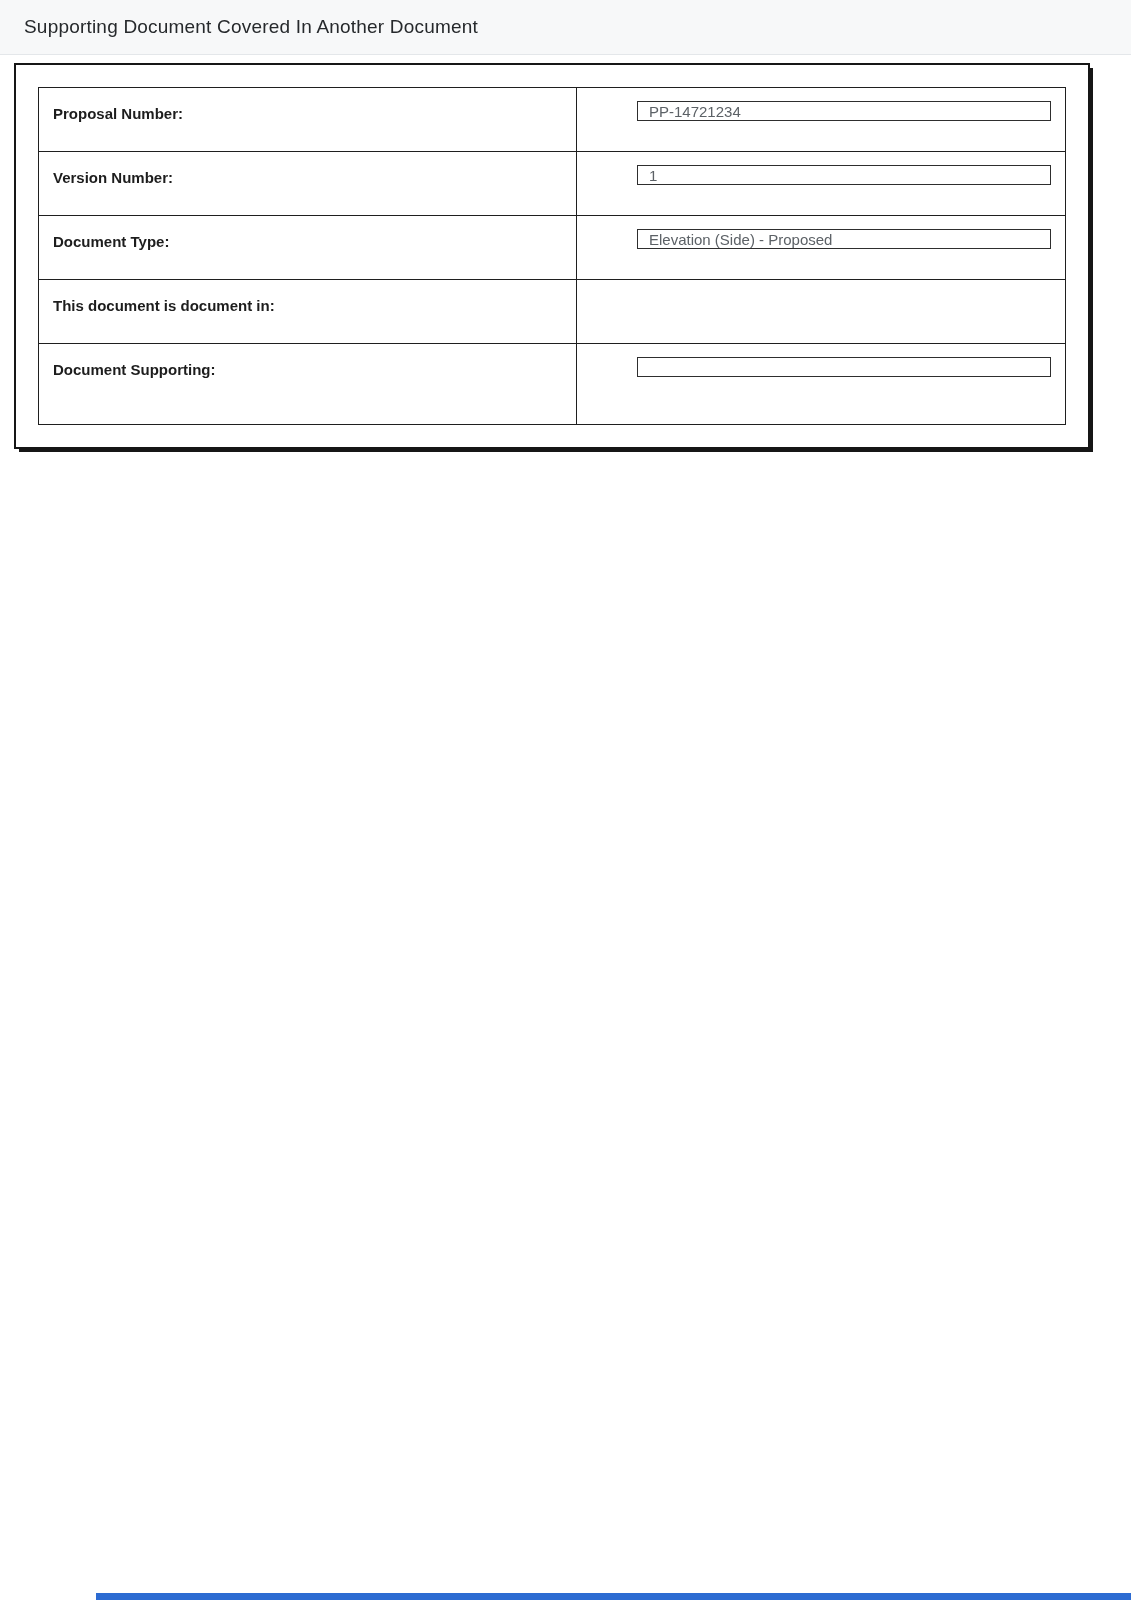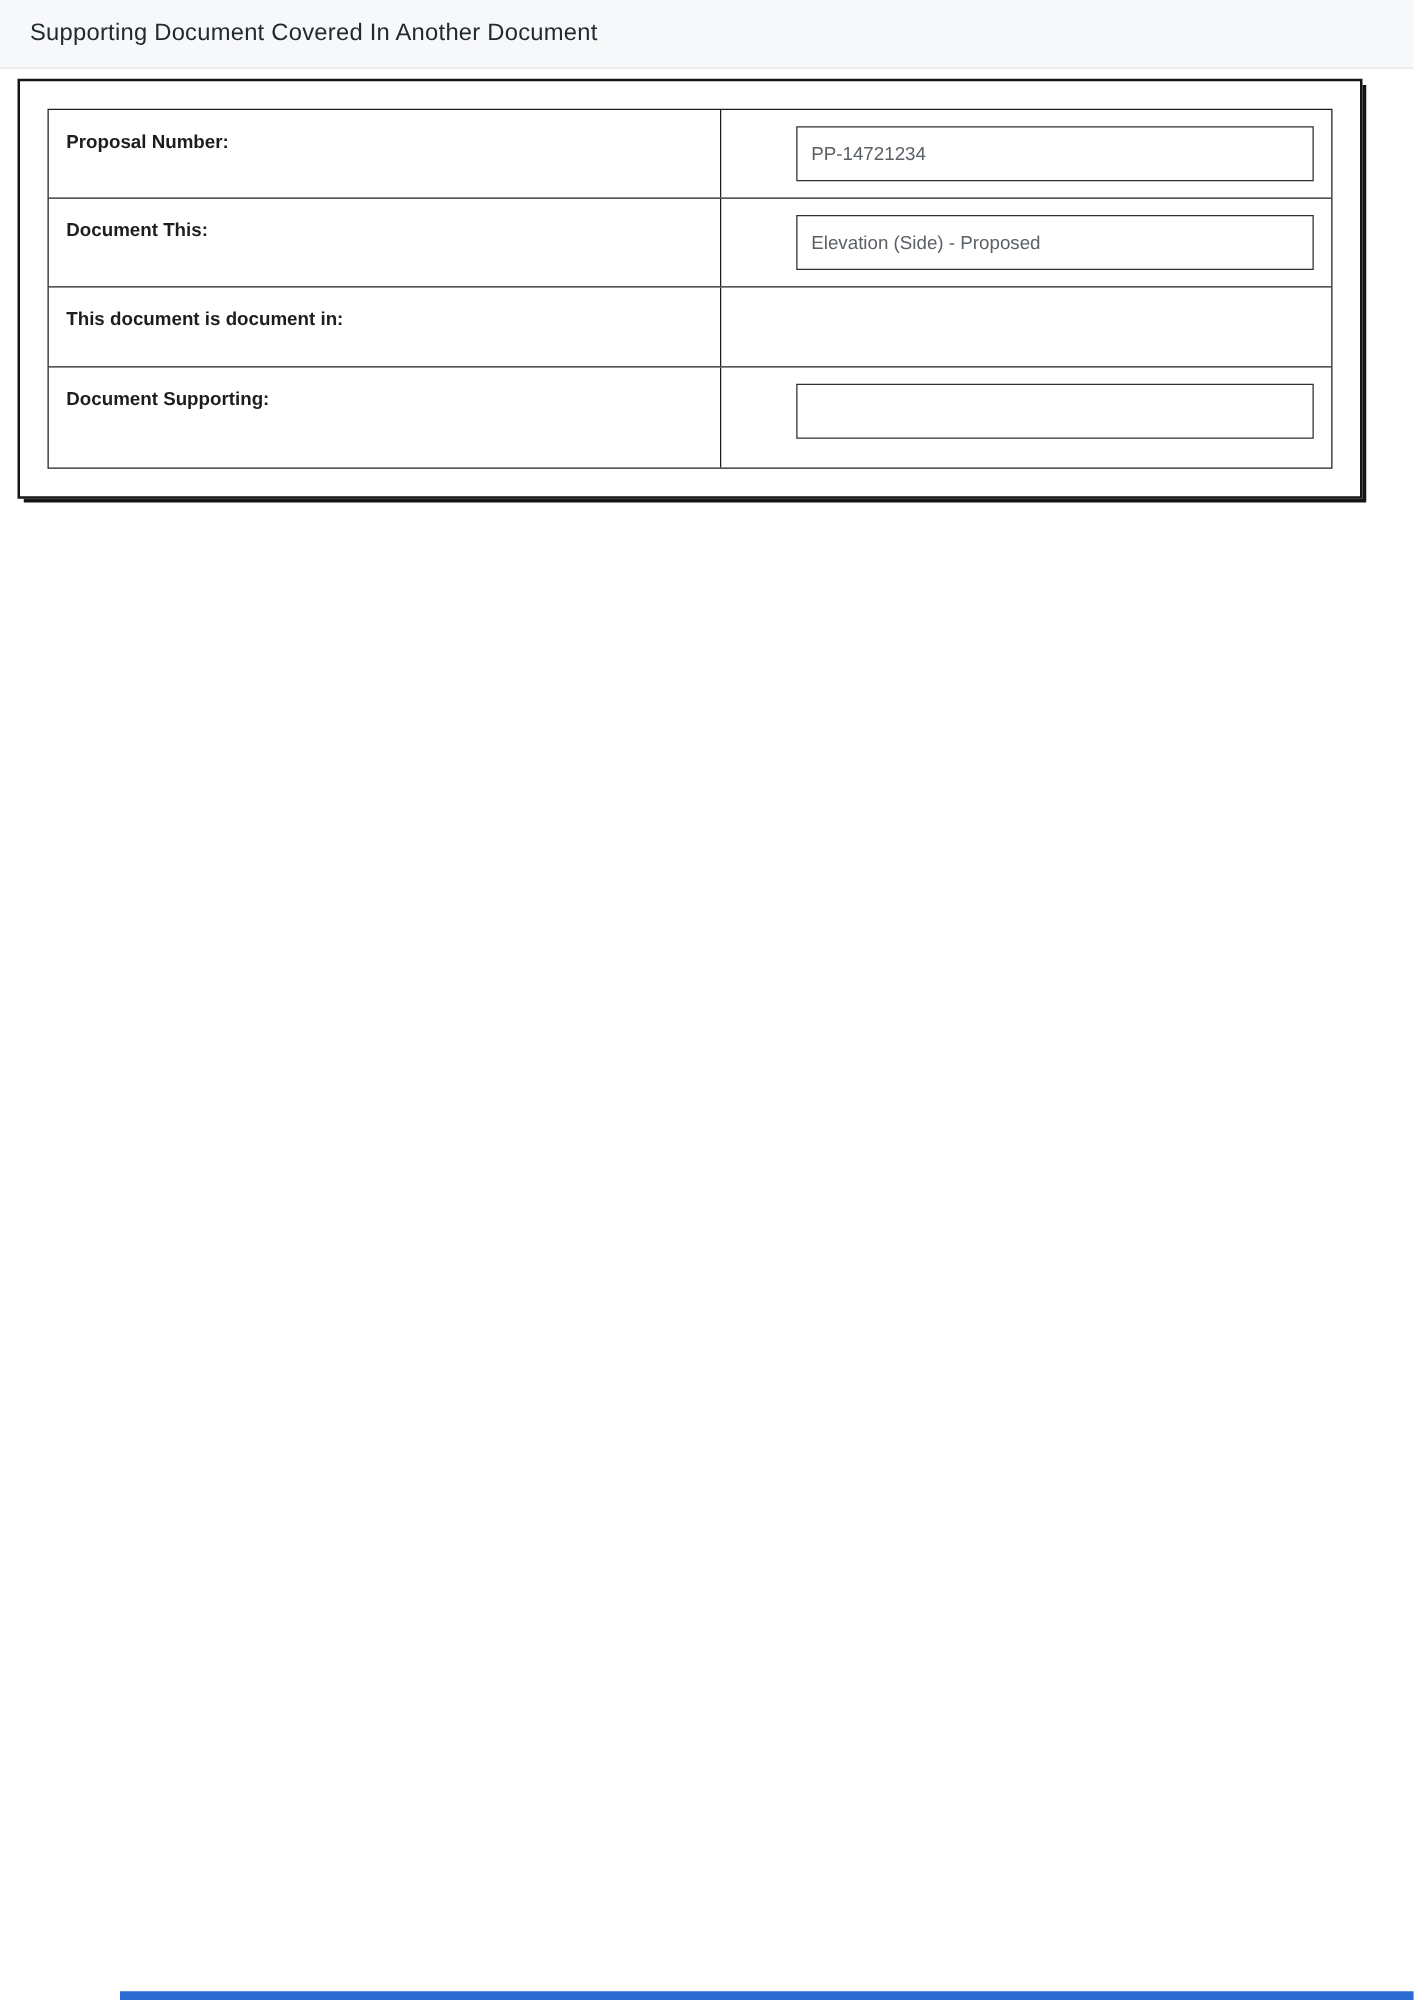--- a/index.html
+++ b/index.html
@@ -63,21 +63,21 @@
   }
   .cell-value {
     flex: 1;
     padding: 13px 14px;
   }
   .row { min-height: 64px; gap: 46px; }
   .row.tall { min-height: 80px; }
 
   .field-input {
     width: 100%;
-    height: 44px;
+    height: 20px;
     border: 1px solid #2e2e2e;
     background: #ffffff;
     font-family: "Liberation Sans", sans-serif;
     font-size: 15px;
     color: #5c6166;
     padding: 0 11px;
     outline: none;
   }
 
   
@@ -99,23 +99,29 @@
 <main class="panel">
   <div class="form-table">
 
     <div class="row">
       <div class="cell-label">Proposal Number:</div>
       <div class="cell-value">
         <input class="field-input" type="text" value="PP-14721234" style="">
       </div>
     </div>
 
+    <div class="row">
+      <div class="cell-label">Version Number:</div>
+      <div class="cell-value">
+        <input class="field-input" type="text" value="1" style="">
+      </div>
+    </div>
 
     <div class="row">
-      <div class="cell-label">Document This:</div>
+      <div class="cell-label">Document Type:</div>
       <div class="cell-value">
         <input class="field-input" type="text" value="Elevation (Side) - Proposed" style="">
       </div>
     </div>
 
     <div class="row">
       <div class="cell-label">This document is document in:</div>
     </div>
 
     <div class="row tall">

